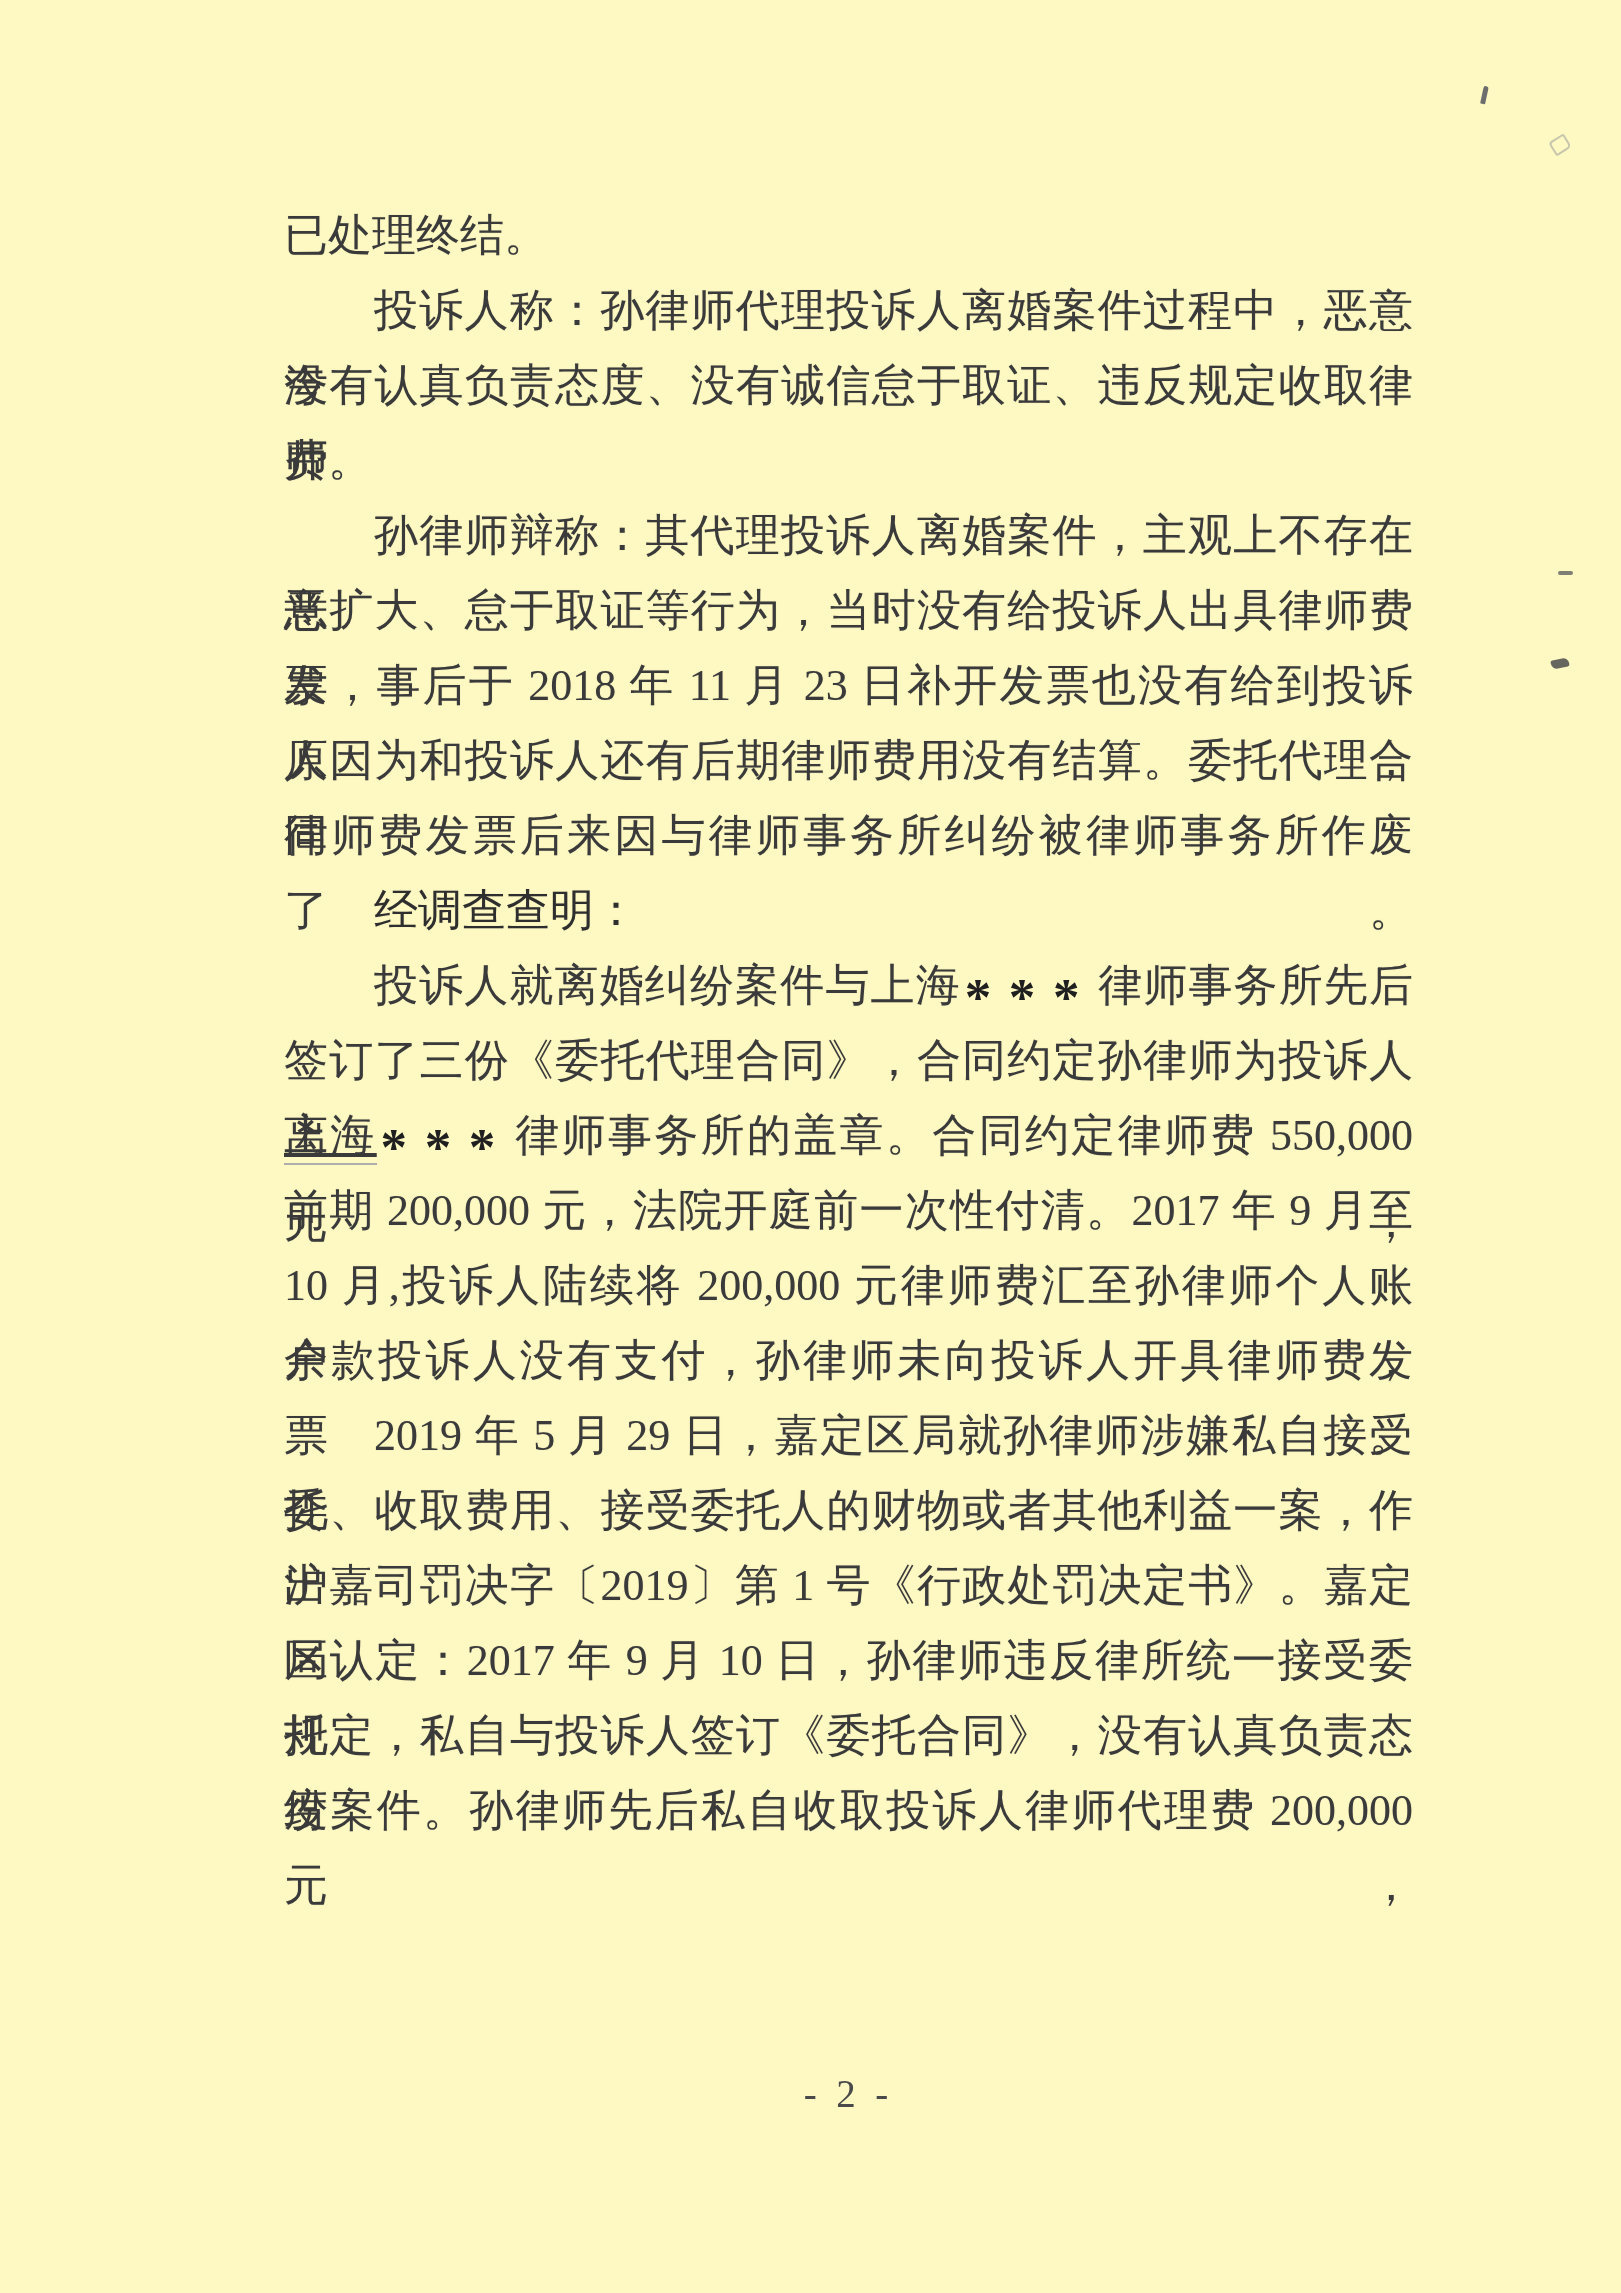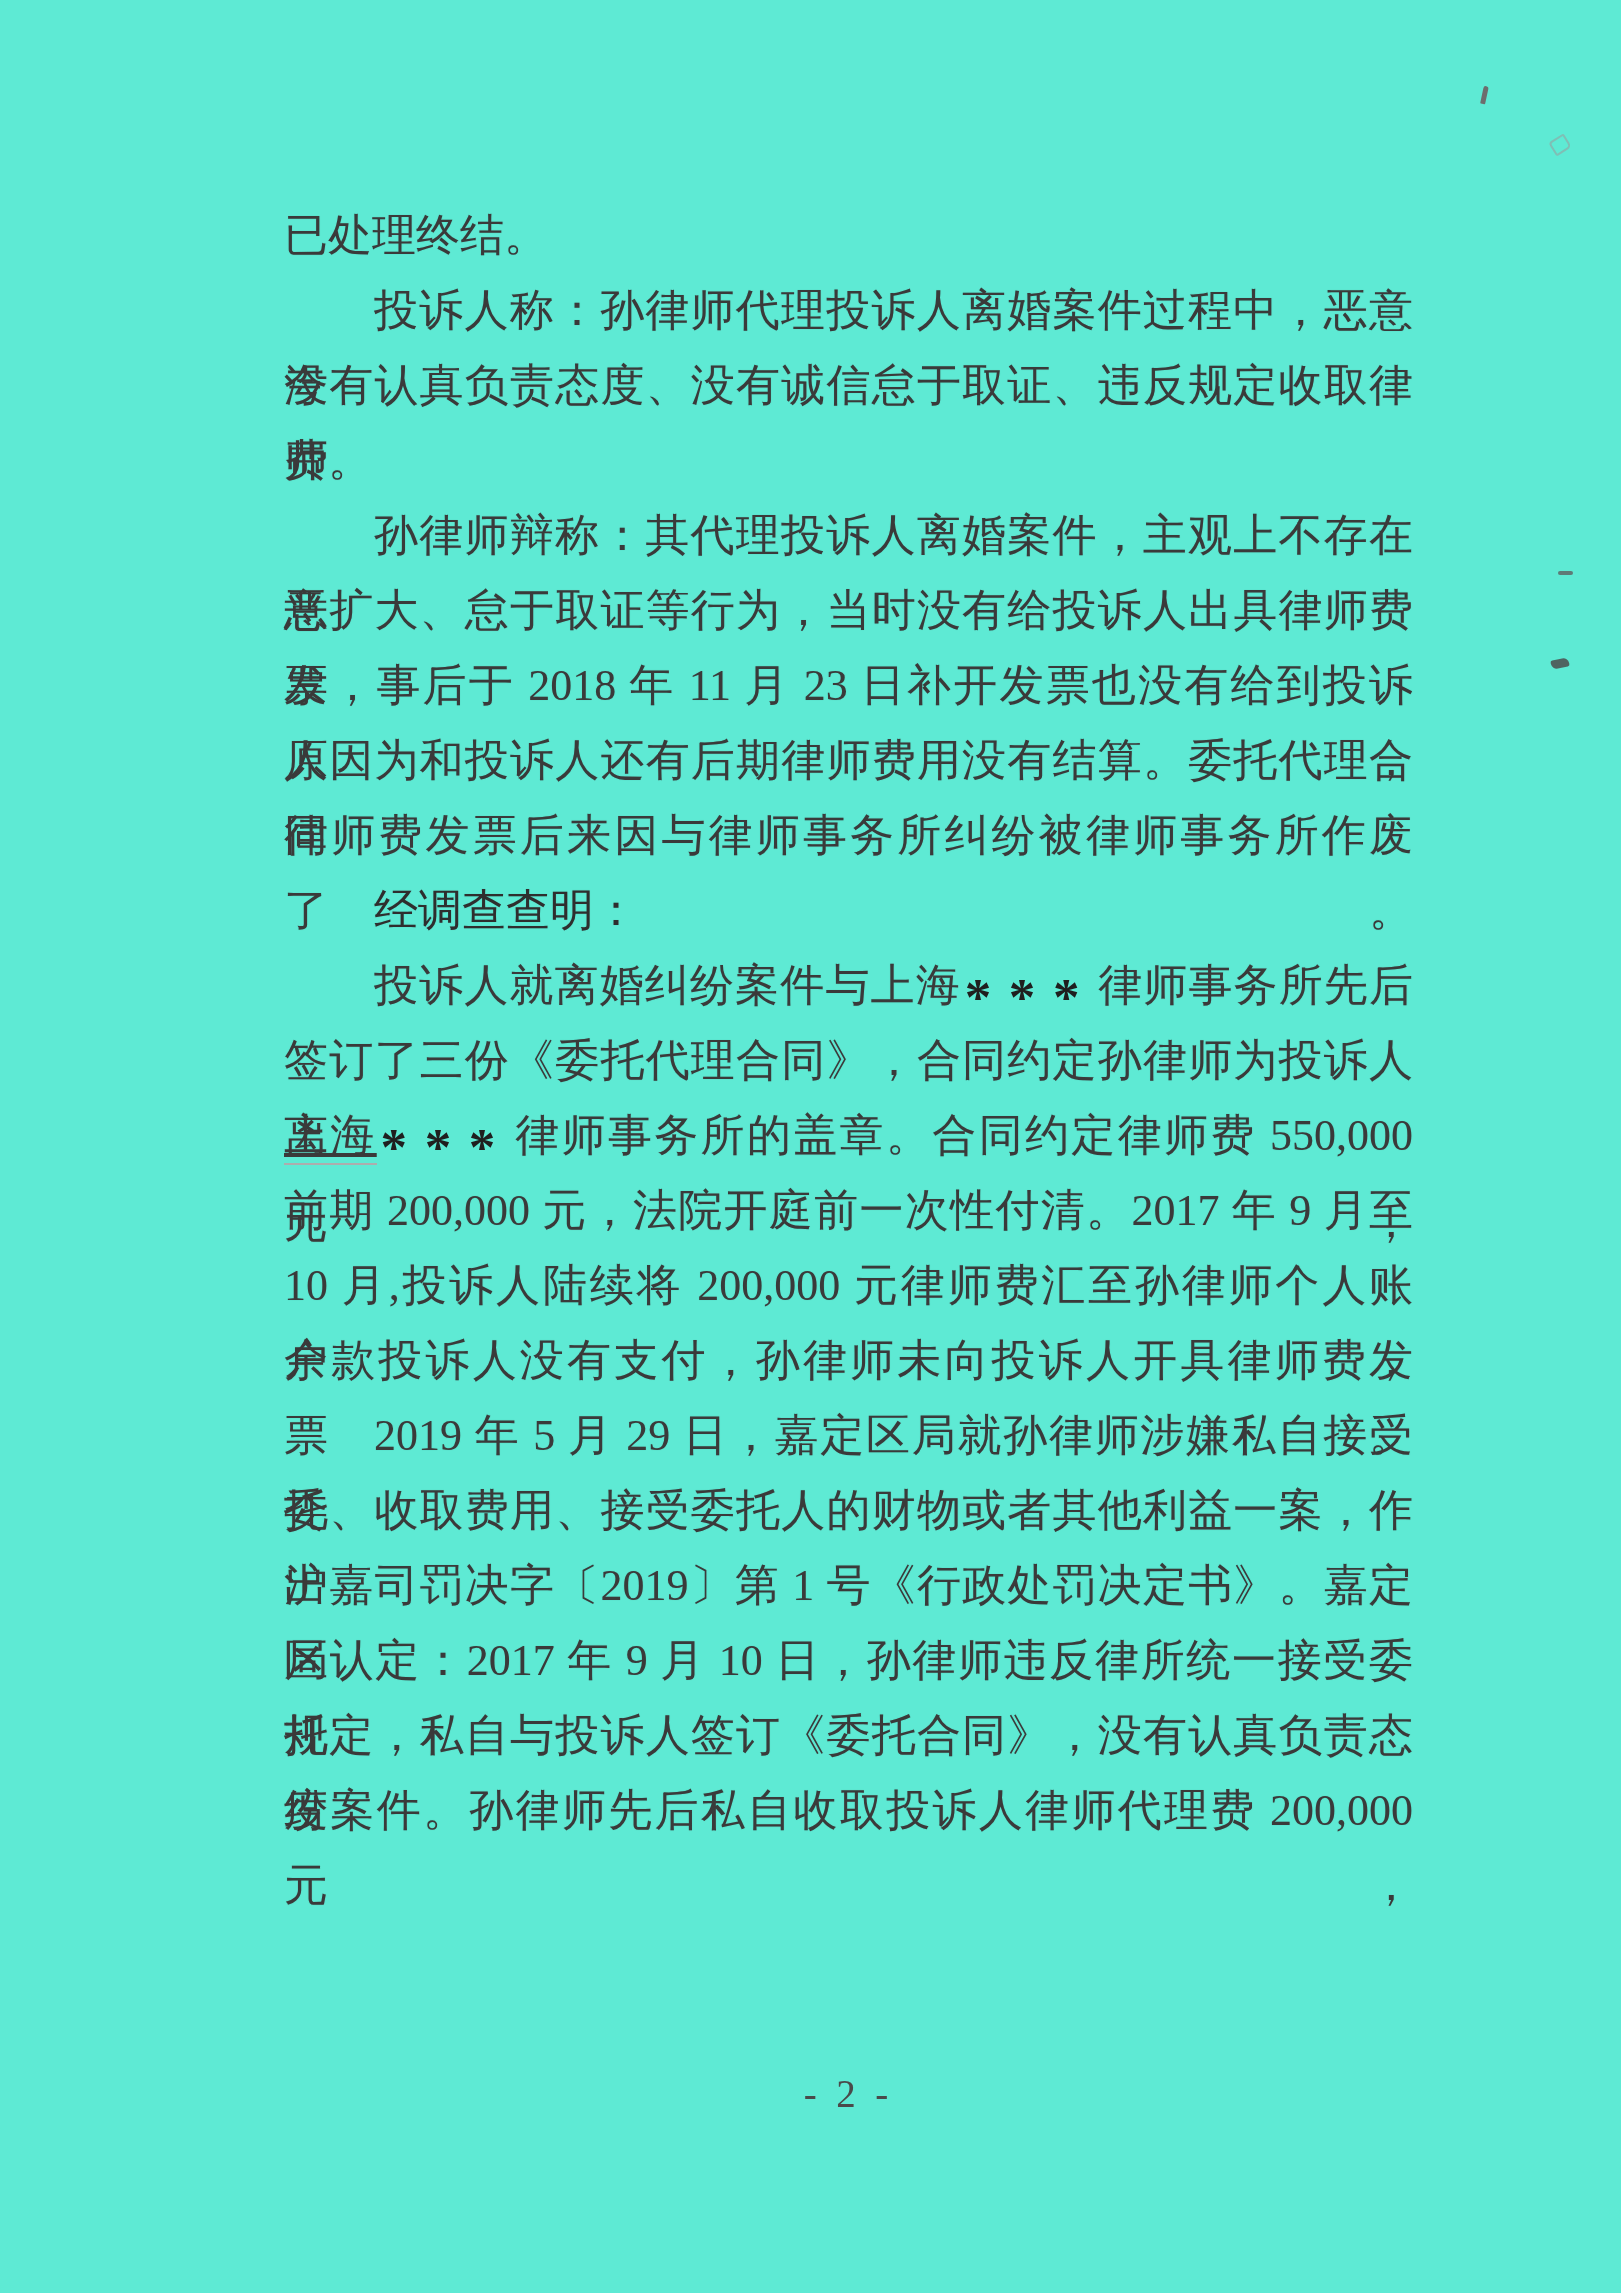--- a/index.html
+++ b/index.html
@@ -5,21 +5,21 @@
   html,body{margin:0;padding:0;}
   body{
     width:1621px;height:2294px;
     background:#ffffff;
     position:relative;
     overflow:hidden;
     font-family:"Liberation Serif","DejaVu Serif",serif;
   }
   .page{
     position:absolute;inset:0;
-    background:#5eead4;
+    background:#fef9c3;
   }
   .text-block{
     position:absolute;
     left:284px;top:198px;width:1129px;
     font-size:44px;
     color:#3a3a3a;
     text-shadow:0 0 1px rgba(70,70,70,.25);
   }
   .ln{
     display:block;

